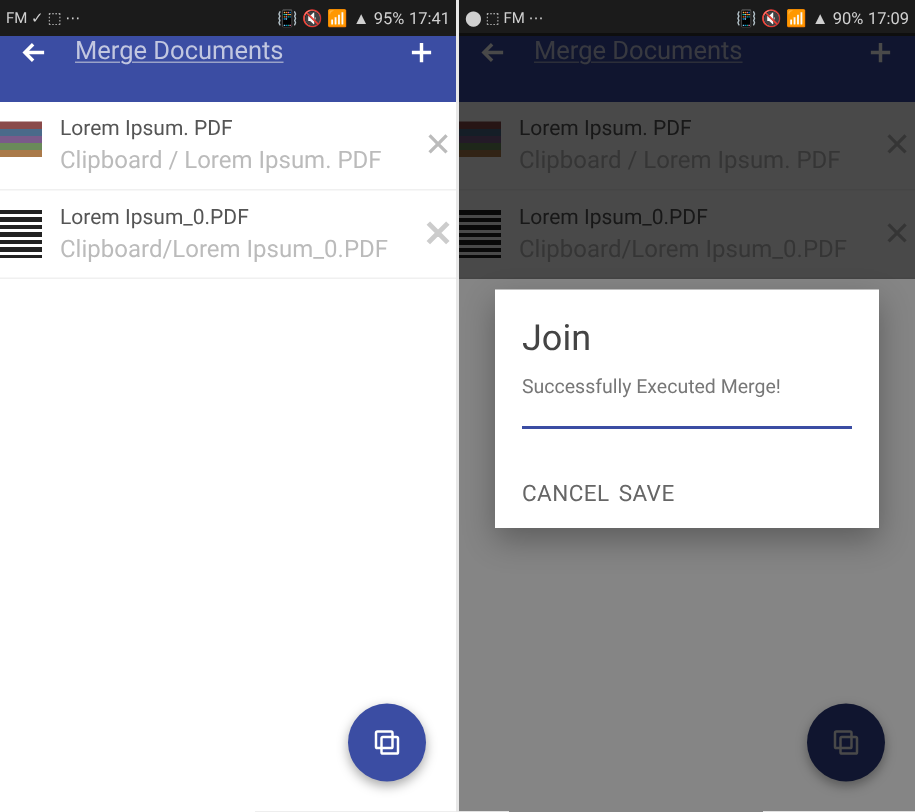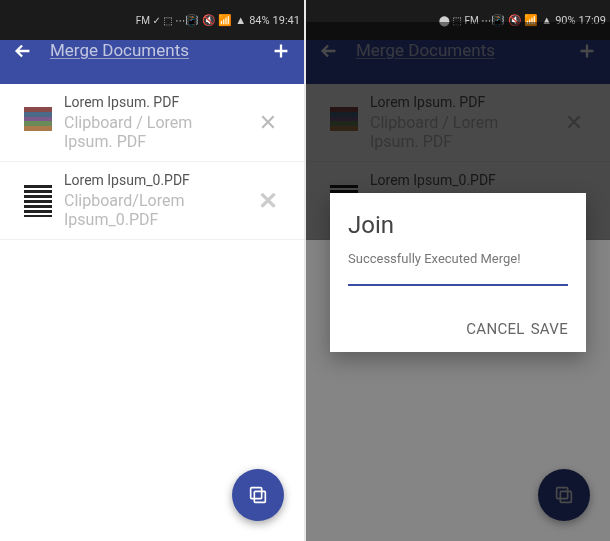--- a/index.html
+++ b/index.html
@@ -12,26 +12,26 @@
       gap: 2px;
     }
     .phone {
       width: 304px;
       height: 541px;
       background: #fff;
       position: relative;
       overflow: hidden;
     }
     .status-bar {
-      height: 40px;
+      height: 24px;
       background: #1b1b1b;
       color: #d0d0d0;
       display: flex;
       align-items: center;
-      justify-content: flex-end;
+      justify-content: space-between;
       font-size: 10px;
       padding: 0 4px;
     }
     .status-left, .status-right {
       display: flex;
       align-items: center;
       gap: 3px;
     }
     .status-right { font-size: 11px; }
     .app-bar {
@@ -59,21 +59,21 @@
       display: flex;
       align-items: center;
       justify-content: center;
     }
     .file-list {
       background: #fff;
     }
     .file-item {
       display: flex;
       align-items: center;
-      padding: 10px 24px;
+      padding: 10px 0;
       gap: 12px;
       border-bottom: 1px solid #f0f0f0;
     }
     .file-thumb {
       width: 28px;
       height: 32px;
       background: linear-gradient(#8a4a4a 0%, #8a4a4a 15%, #4a6a8a 15%, #4a6a8a 30%, #7a5a8a 30%, #7a5a8a 45%, #6a8a5a 45%, #6a8a5a 60%, #aa7a4a 60%, #aa7a4a 75%, #fff 75%);
       flex-shrink: 0;
     }
     .file-thumb.dark {
@@ -144,21 +144,21 @@
       font-size: 13px;
       margin-bottom: 18px;
     }
     .dialog-input-line {
       height: 2px;
       background: #3b4da3;
       margin-bottom: 34px;
     }
     .dialog-actions {
       display: flex;
-      justify-content: flex-end;
+      justify-content: flex-start;
       gap: 6px;
       color: #666;
       font-size: 15px;
       letter-spacing: 0.3px;
     }
     .dimmed .app-bar { filter: brightness(0.55); }
     .dimmed .file-list { filter: brightness(0.55); }
     .dimmed .fab { filter: brightness(0.55); }
   </style>
 </head>
@@ -167,22 +167,22 @@
 <div class="phone">
   <div class="status-bar">
     <div class="status-left">
       <span>FM ✓ ⬚ ⋯</span>
     </div>
     <div class="status-right">
       <span>📳</span>
       <span>🔇</span>
       <span>📶</span>
       <span>▲</span>
-      <span>84%</span>
-      <span>19:41</span>
+      <span>95%</span>
+      <span>17:41</span>
     </div>
   </div>
   <div class="app-bar">
     <div class="back-arrow">
       <svg viewBox="0 0 24 24" fill="none" stroke="white" stroke-width="2.5">
           <path d="M19 12H5M11 6l-6 6 6 6"></path>
         </svg>
     </div>
     <div class="app-bar-title">Merge Documents</div>
     <div class="plus-icon">

